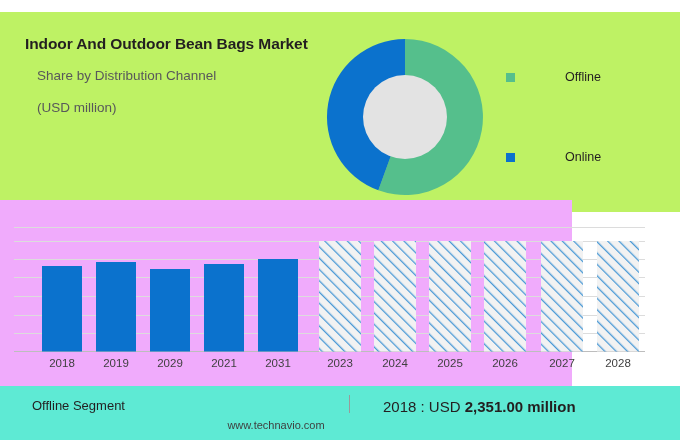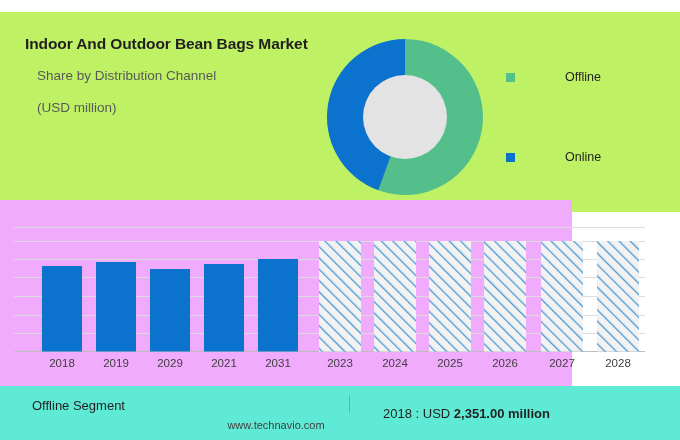--- a/index.html
+++ b/index.html
@@ -118,24 +118,23 @@
   }
   .footer-divider {
     position: absolute;
     left: 349px; top: 9px;
     width: 1px; height: 18px;
     background: #9a9a9a;
   }
   .footer-value {
     position: absolute;
     left: 383px; top: 12px;
-    font-size: 13px;
+    font-size: 15px;
     color: #231f20;
     white-space: nowrap;
-    margin-top: 8px;
   }
   .footer-value .amount { font-weight: bold; }
   .footer-url {
     position: absolute;
     left: 0; top: 33px;
     width: 552px;
     text-align: center;
     font-size: 11px;
     color: #3f3f3f;
   }

